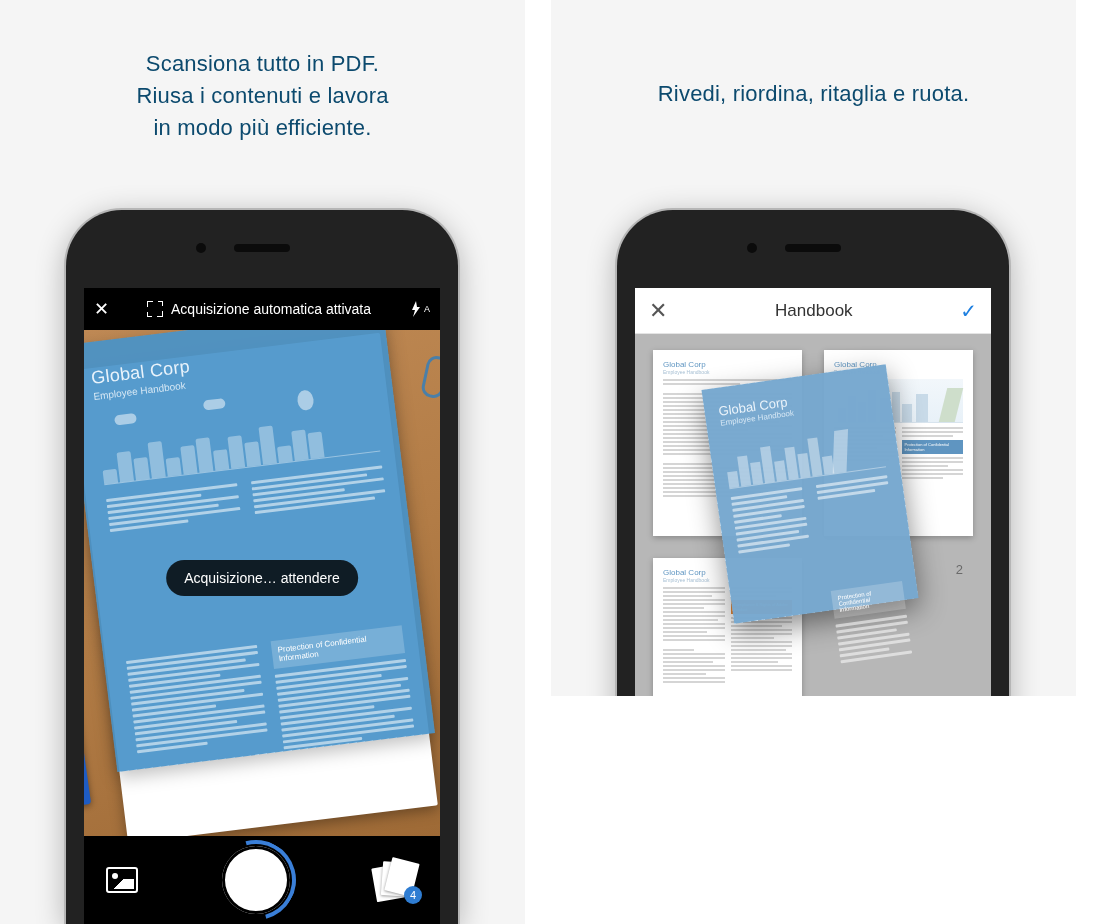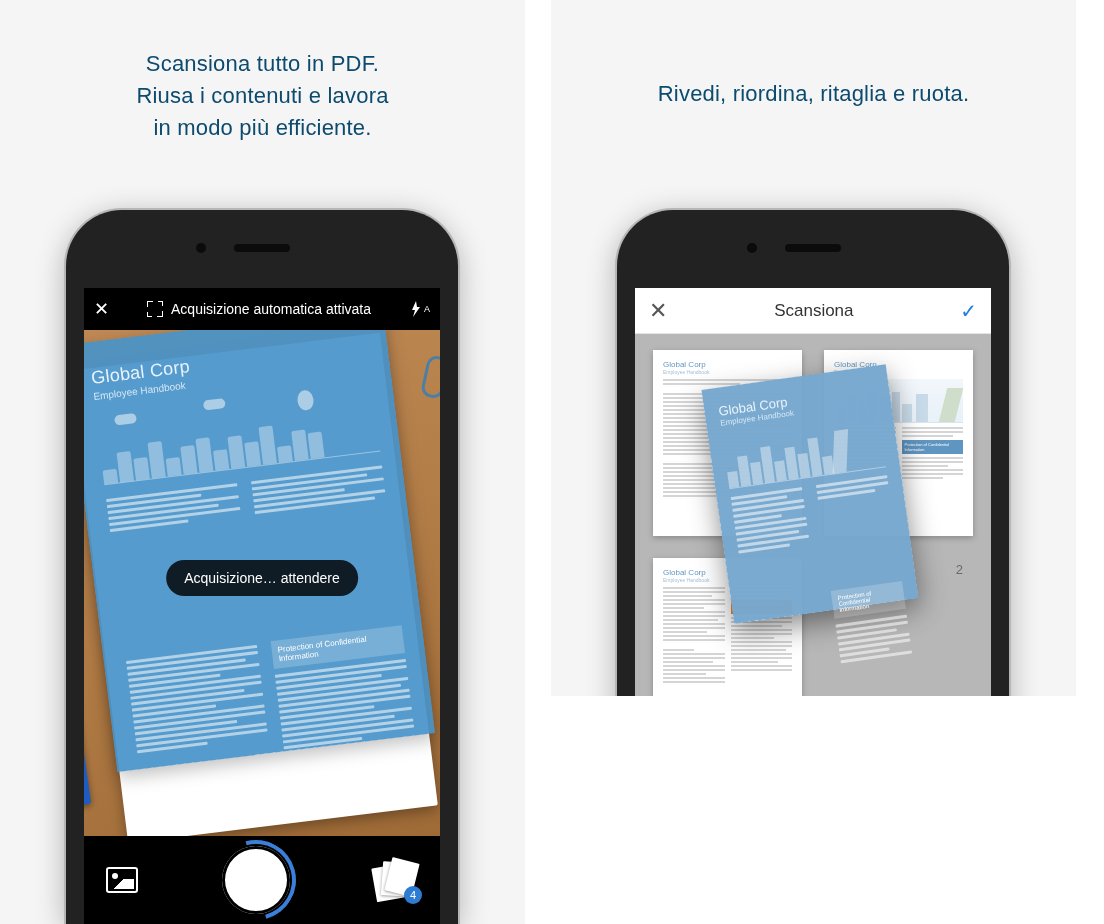--- a/index.html
+++ b/index.html
@@ -324,21 +324,21 @@
 </div>
 
 <div class="panel right">
   <div class="headline right-head">Rivedi, riordina, ritaglia e ruota.</div>
 
   <div class="phone right-phone">
     <div class="screen reorder-screen" style="background:#fff;">
 
       <div class="topbar2">
         <span class="x2">✕</span>
-        <span class="title2">Scansiona</span>
+        <span class="title2">Handbook</span>
         <span class="check">✓</span>
       </div>
 
       <div class="grid-area">
         <div class="thumbs">
 
           <div class="thumb">
             <div class="tt">Global Corp</div>
             <div class="ts">Employee Handbook</div>
             <div class="tlines">

